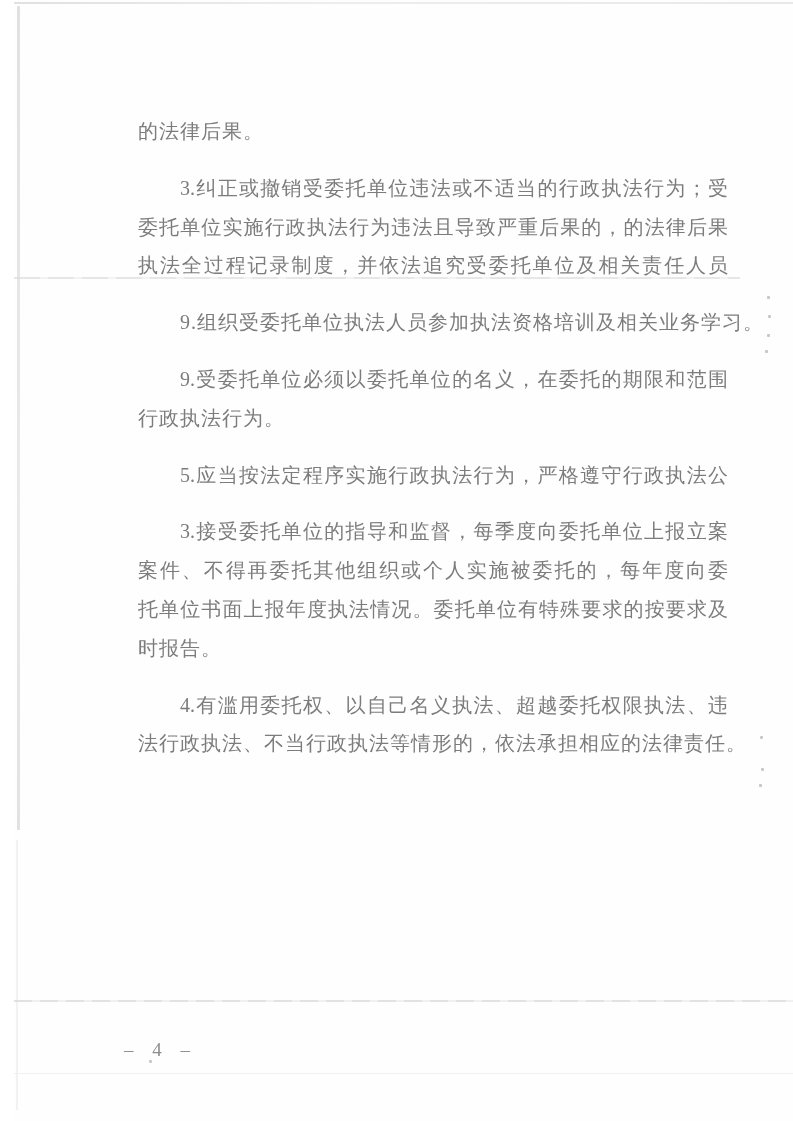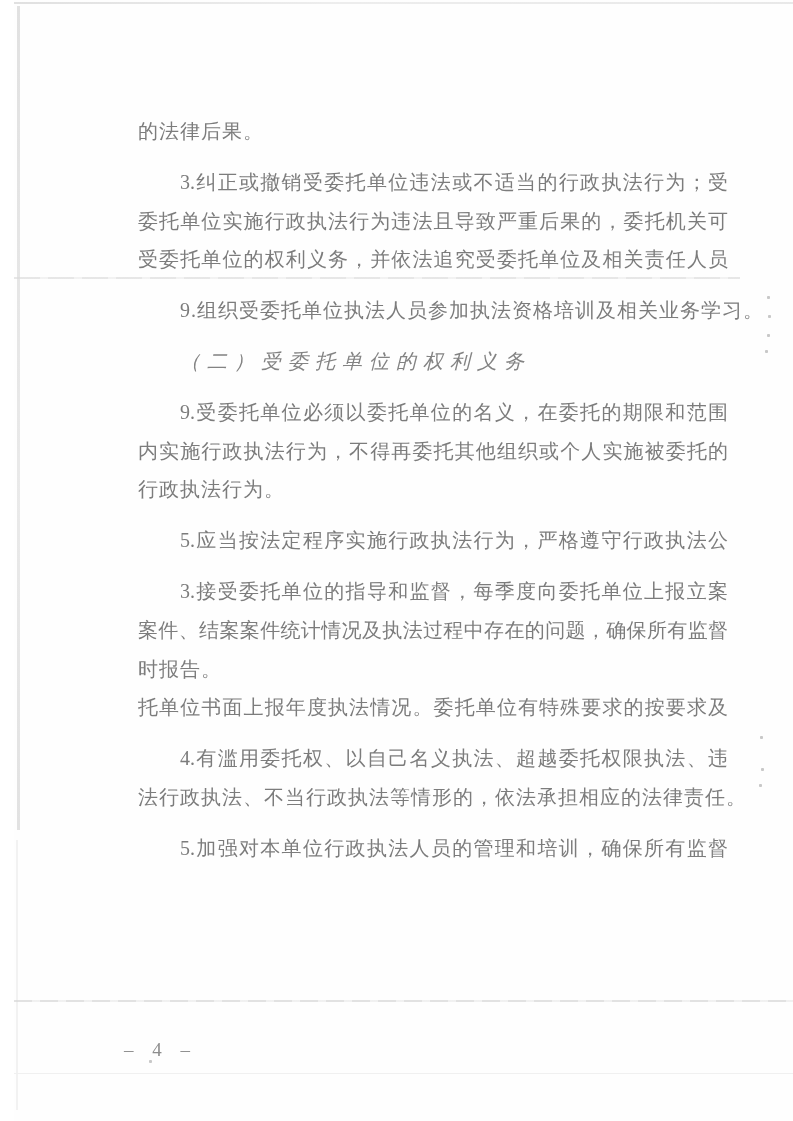--- a/index.html
+++ b/index.html
@@ -79,21 +79,21 @@
     white-space: nowrap;
     overflow: visible;
   }
   .line.just {
     white-space: normal;
     text-align: justify;
     text-align-last: justify;
     overflow: hidden;
     letter-spacing: 0;
   }
-  .line.indent { padding-left: 42px; margin-top: 12px; }
+  .line.indent { padding-left: 42px; margin-top: 18px; }
   .line.heading {
     font-style: italic;
     letter-spacing: 7px;
     color: #838383;
   }
   .page-number {
     position: absolute;
     left: 110px;
     top: 1038px;
     font-size: 19px;
@@ -121,32 +121,29 @@
   <div class="speck" style="left:753px; top:334px;"></div>
   <div class="speck" style="left:751px; top:350px;"></div>
   <div class="speck" style="left:746px; top:736px;"></div>
   <div class="speck" style="left:747px; top:768px;"></div>
   <div class="speck" style="left:745px; top:784px;"></div>
   <div class="speck" style="left:135px; top:1060px;"></div>
 
   <div class="text-block">
       <div class="line">的法律后果。</div>
       <div class="line indent just">3.纠正或撤销受委托单位违法或不适当的行政执法行为；受</div>
-      <div class="line just">委托单位实施行政执法行为违法且导致严重后果的，委托机关可</div>
-      <div class="line just">受委托单位的权利义务，并依法追究受委托单位及相关责任人员</div>
+      <div class="line just">委托单位实施行政执法行为违法且导致严重后果的，的法律后果</div>
+      <div class="line just">执法全过程记录制度，并依法追究受委托单位及相关责任人员</div>
       <div class="line indent">9.组织受委托单位执法人员参加执法资格培训及相关业务学习。</div>
-      <div class="line indent heading">（二）受委托单位的权利义务</div>
       <div class="line indent just">9.受委托单位必须以委托单位的名义，在委托的期限和范围</div>
-      <div class="line just">内实施行政执法行为，不得再委托其他组织或个人实施被委托的</div>
       <div class="line">行政执法行为。</div>
       <div class="line indent just">5.应当按法定程序实施行政执法行为，严格遵守行政执法公</div>
       <div class="line indent just">3.接受委托单位的指导和监督，每季度向委托单位上报立案</div>
-      <div class="line just">案件、结案案件统计情况及执法过程中存在的问题，确保所有监督</div>
+      <div class="line just">案件、不得再委托其他组织或个人实施被委托的，每年度向委</div>
+      <div class="line just">托单位书面上报年度执法情况。委托单位有特殊要求的按要求及</div>
       <div class="line">时报告。</div>
-      <div class="line just">托单位书面上报年度执法情况。委托单位有特殊要求的按要求及</div>
       <div class="line indent just">4.有滥用委托权、以自己名义执法、超越委托权限执法、违</div>
       <div class="line">法行政执法、不当行政执法等情形的，依法承担相应的法律责任。</div>
-      <div class="line indent just">5.加强对本单位行政执法人员的管理和培训，确保所有监督</div>
     </div>
 
   <div class="page-number">– 4 –</div>
 
 </div>
 
 </body></html>

